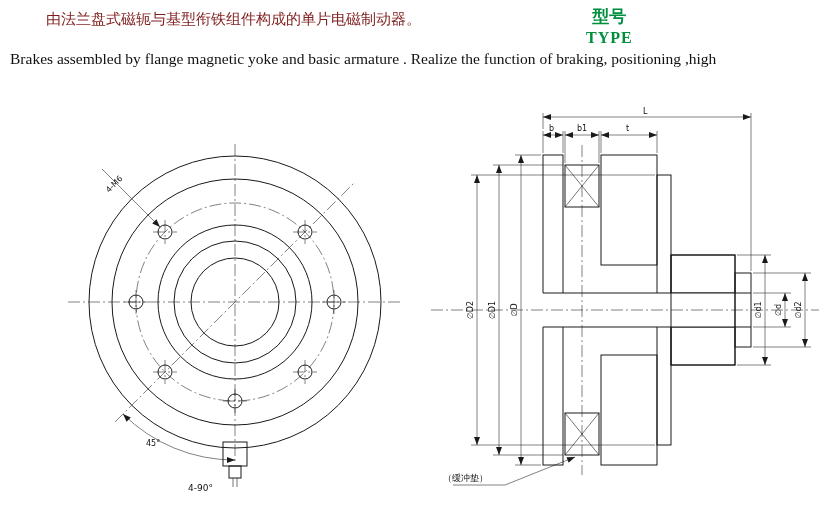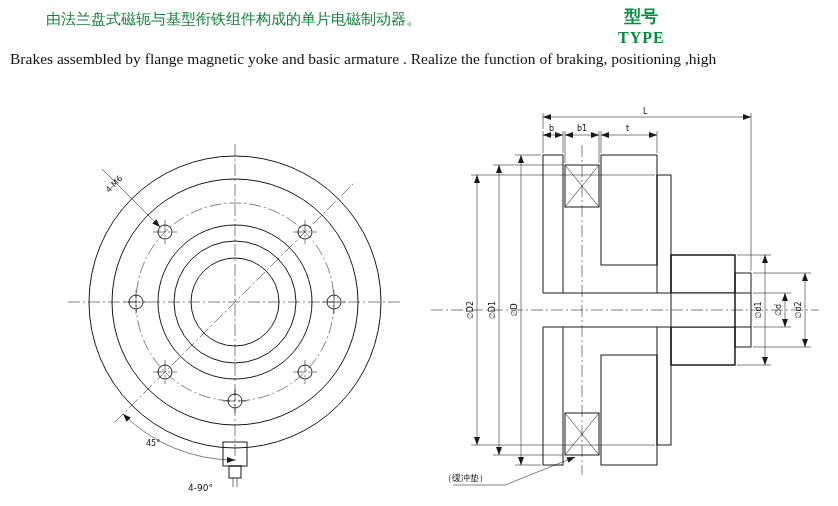--- a/index.html
+++ b/index.html
@@ -1,24 +1,24 @@
 <!DOCTYPE html>
 <html><head>
 <meta charset="utf-8">
 <style>
   html,body{margin:0;padding:0;background:#e8e8e8;}
   #page{
     position:relative;width:838px;height:506px;background:#ffffff;
     font-family:"Liberation Serif","DejaVu Serif",serif;color:#111;
     overflow:hidden;margin:0 auto;
   }
-  .cn-para{position:absolute;left:16px;top:6px;width:480px;font-size:15px;line-height:26px;color:#15803d;}
+  .cn-para{position:absolute;left:16px;top:6px;width:480px;font-size:15px;line-height:26px;color:#7f1d1d;}
   .cn-para .indent{text-indent:2em;}
   .en-para{position:absolute;left:10px;top:45px;width:800px;font-size:15.5px;line-height:27px;color:#101010;}
-  .type-block{position:absolute;left:618px;top:6px;display:flex;align-items:center;gap:14px;}
+  .type-block{position:absolute;left:586px;top:6px;display:flex;align-items:center;gap:14px;}
   .type-col{display:flex;flex-direction:column;align-items:center;line-height:21px;}
   .type-cn{font-size:17px;font-weight:bold;}
   .type-en{font-size:16px;font-weight:bold;letter-spacing:1px;text-align:right;}
   .model{font-size:19px;font-weight:bold;letter-spacing:1px;}
   .green{color:#008f3e;}
   svg{position:absolute;}
   svg .ln{stroke:#1a1a1a;stroke-width:1;fill:none;}
   svg .lt{stroke:#1a1a1a;stroke-width:.6;fill:none;}
   svg .cl{stroke:#1a1a1a;stroke-width:.55;fill:none;stroke-dasharray:12 3 2 3;}
   svg .dim{stroke:#1a1a1a;stroke-width:.55;fill:none;}

